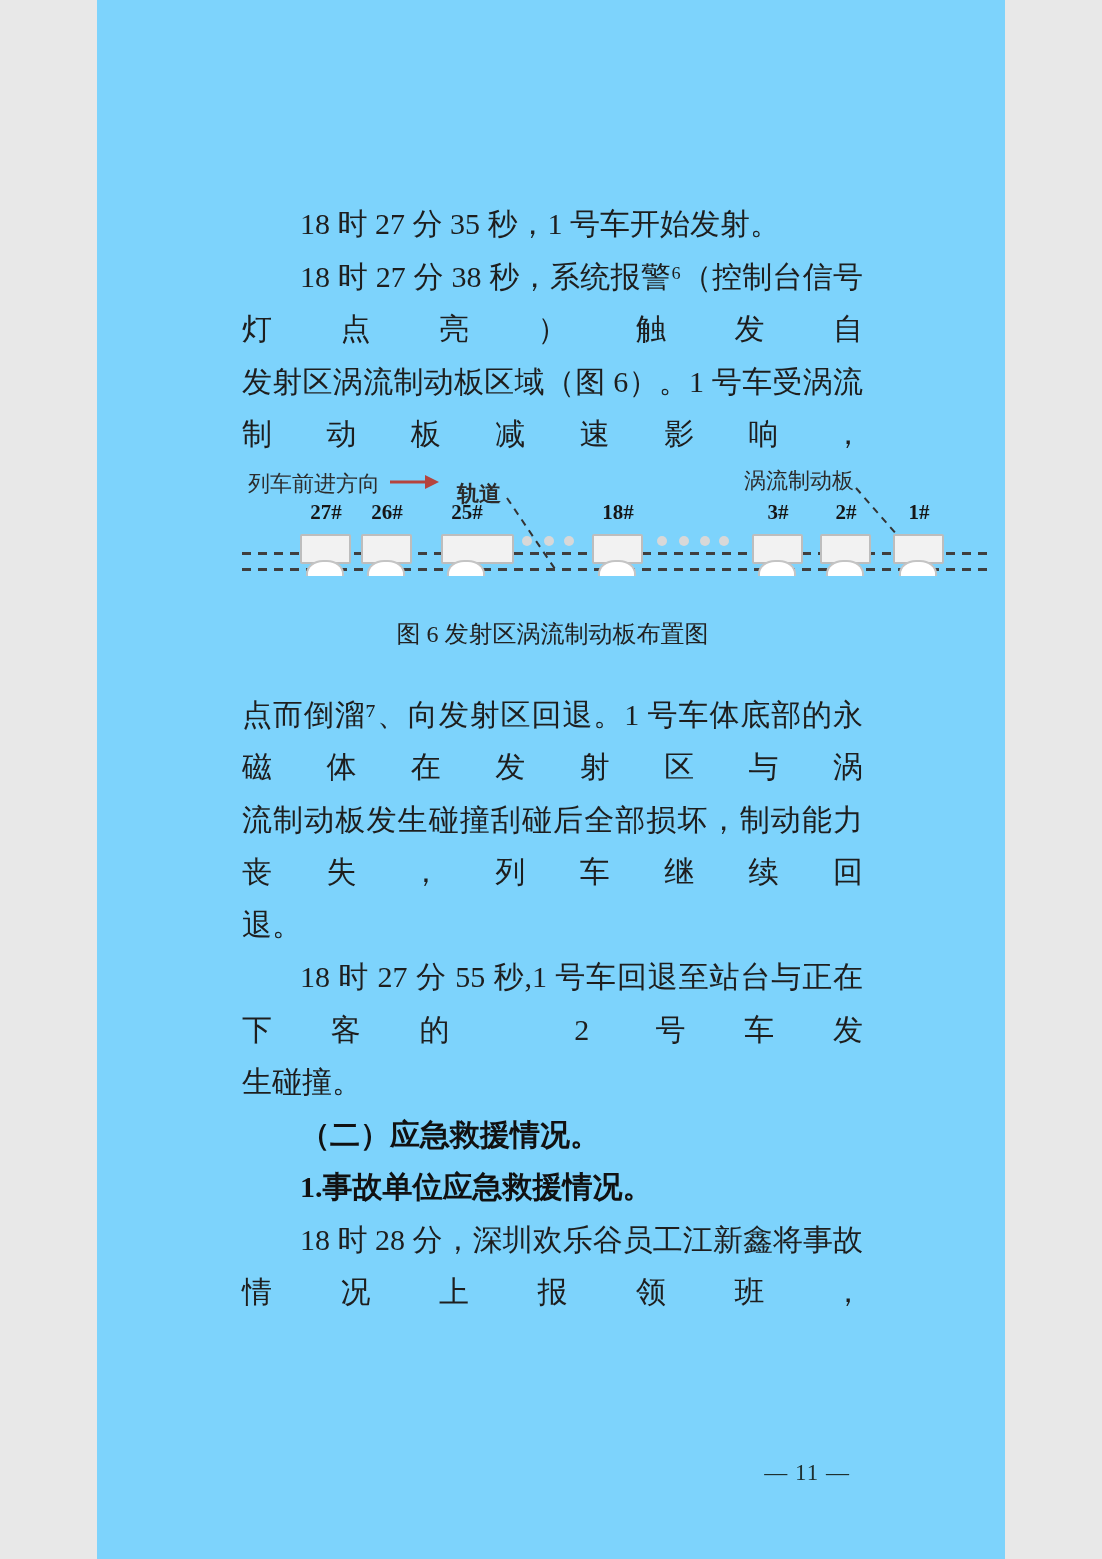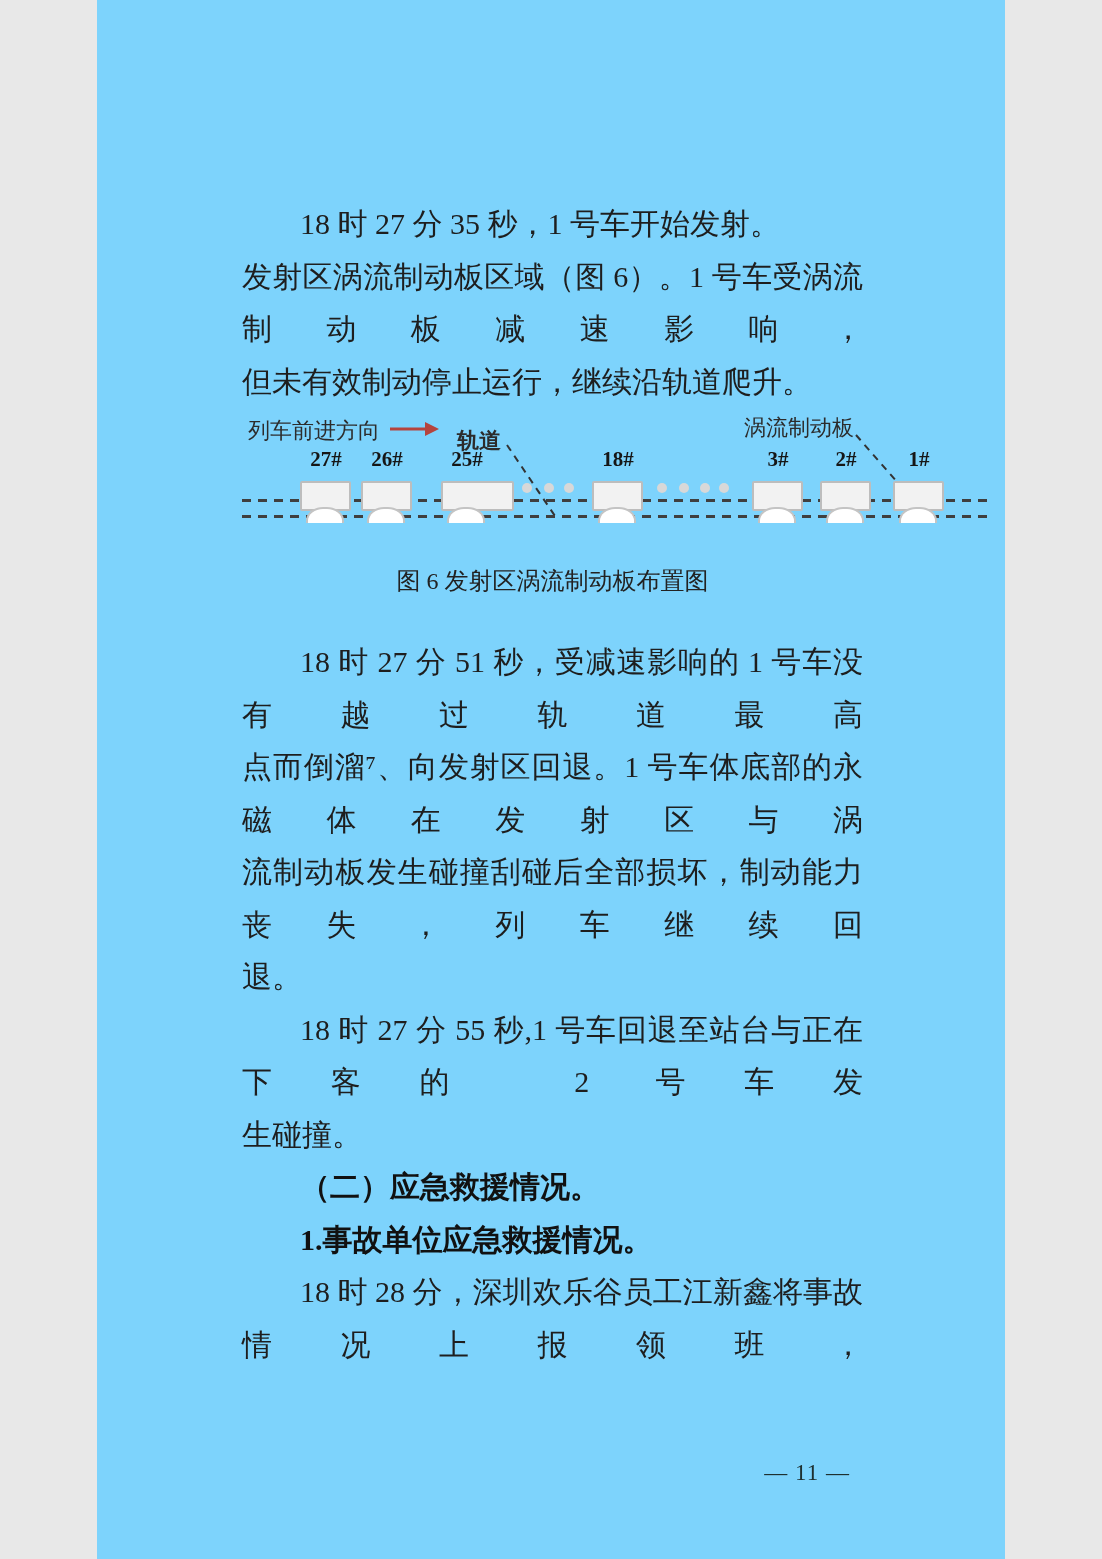--- a/index.html
+++ b/index.html
@@ -77,22 +77,22 @@
 <body>
 
 <div class="page">
   <div class="content">
 
     <div class="para">
       <div class="ln indent">18 时 27 分 35 秒，1 号车开始发射。</div>
     </div>
 
     <div class="para">
+      <div class="ln indent fill">18 时 27 分 38 秒，系统报警⁶（控制台信号灯点亮）触发自</div>
       <div class="ln fill">发射区涡流制动板区域（图 6）。1 号车受涡流制动板减速影响，</div>
-      <div class="ln">但未有效制动停止运行，继续沿轨道爬升。</div>
     </div>
 
     <div class="figure">
       <div class="fig-label" style="left:6px;top:3px;">列车前进方向</div>
       <div class="fig-label" style="left:215px;top:13px;font-weight:bold;">轨道</div>
       <div class="fig-label" style="left:502px;top:0px;">涡流制动板</div>
 
       <svg class="fig-svg" width="745" height="130" viewBox="0 0 745 130">
         <line x1="148" y1="16" x2="184" y2="16" stroke-width="3" stroke="#b5443e"></line>
         <polygon points="183,9 197,16 183,23" fill="#b5443e"></polygon>
@@ -140,21 +140,20 @@
         <div class="plate-num">1#</div>
         <div class="plate-arch"></div>
       </div>
     </div>
 
     <div class="caption">图 6 发射区涡流制动板布置图</div>
 
     <div class="para spacer37"></div>
 
     <div class="para">
-      <div class="ln indent fill">18 时 27 分 51 秒，受减速影响的 1 号车没有越过轨道最高</div>
       <div class="ln fill">点而倒溜⁷、向发射区回退。1 号车体底部的永磁体在发射区与涡</div>
       <div class="ln fill">流制动板发生碰撞刮碰后全部损坏，制动能力丧失，列车继续回</div>
       <div class="ln">退。</div>
     </div>
 
     <div class="para">
       <div class="ln indent fill">18 时 27 分 55 秒,1 号车回退至站台与正在下客的 2 号车发</div>
       <div class="ln">生碰撞。</div>
     </div>
 

